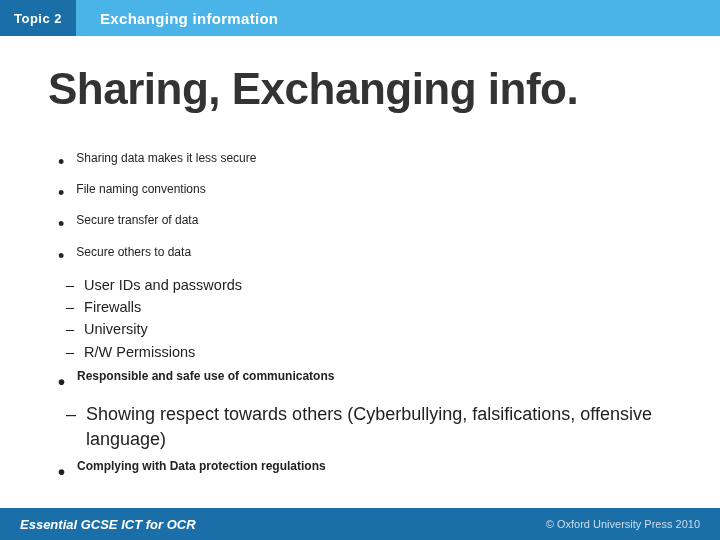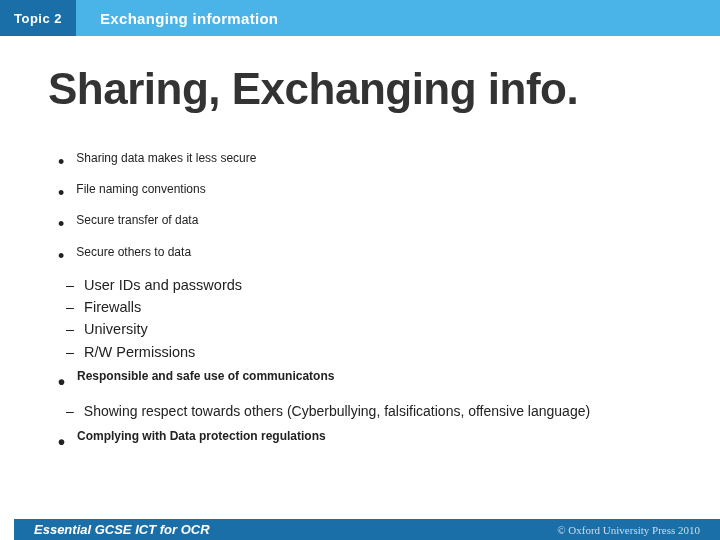--- a/index.html
+++ b/index.html
@@ -102,21 +102,21 @@
       font-weight: bold;
       color: #222;
       text-align: center;
     }
 
     .big-bullet::before {
       font-size: 20px !important;
     }
 
     .sub-desc {
-      font-size: 14px;
+      font-size: 18px;
       color: #222;
       margin-left: 18px;
       margin-bottom: 6px;
       line-height: 1.4;
     }
 
     .sub-desc-dash {
       display: flex;
       align-items: flex-start;
     }
@@ -125,40 +125,38 @@
       content: "–";
       margin-right: 10px;
       flex-shrink: 0;
     }
 
     .footer {
       position: absolute;
       bottom: 0;
       left: 0;
       right: 0;
-      height: 21px;
+      height: 32px;
       background: #1a6fa8;
       display: flex;
       align-items: center;
       justify-content: space-between;
       padding: 0 20px;
-      margin-left: 14px;
     }
 
     .footer-left {
       color: #fff;
       font-size: 13px;
       font-weight: bold;
       font-style: italic;
     }
 
     .footer-right {
       color: #cde;
       font-size: 11px;
-      font-family: Liberation Serif, serif;
     }
   </style>
 </head>
 <body>
 
 <div class="header-bar">
   <div class="topic-badge">Topic  2</div>
   <div class="header-title">Exchanging information</div>
 </div>
 

